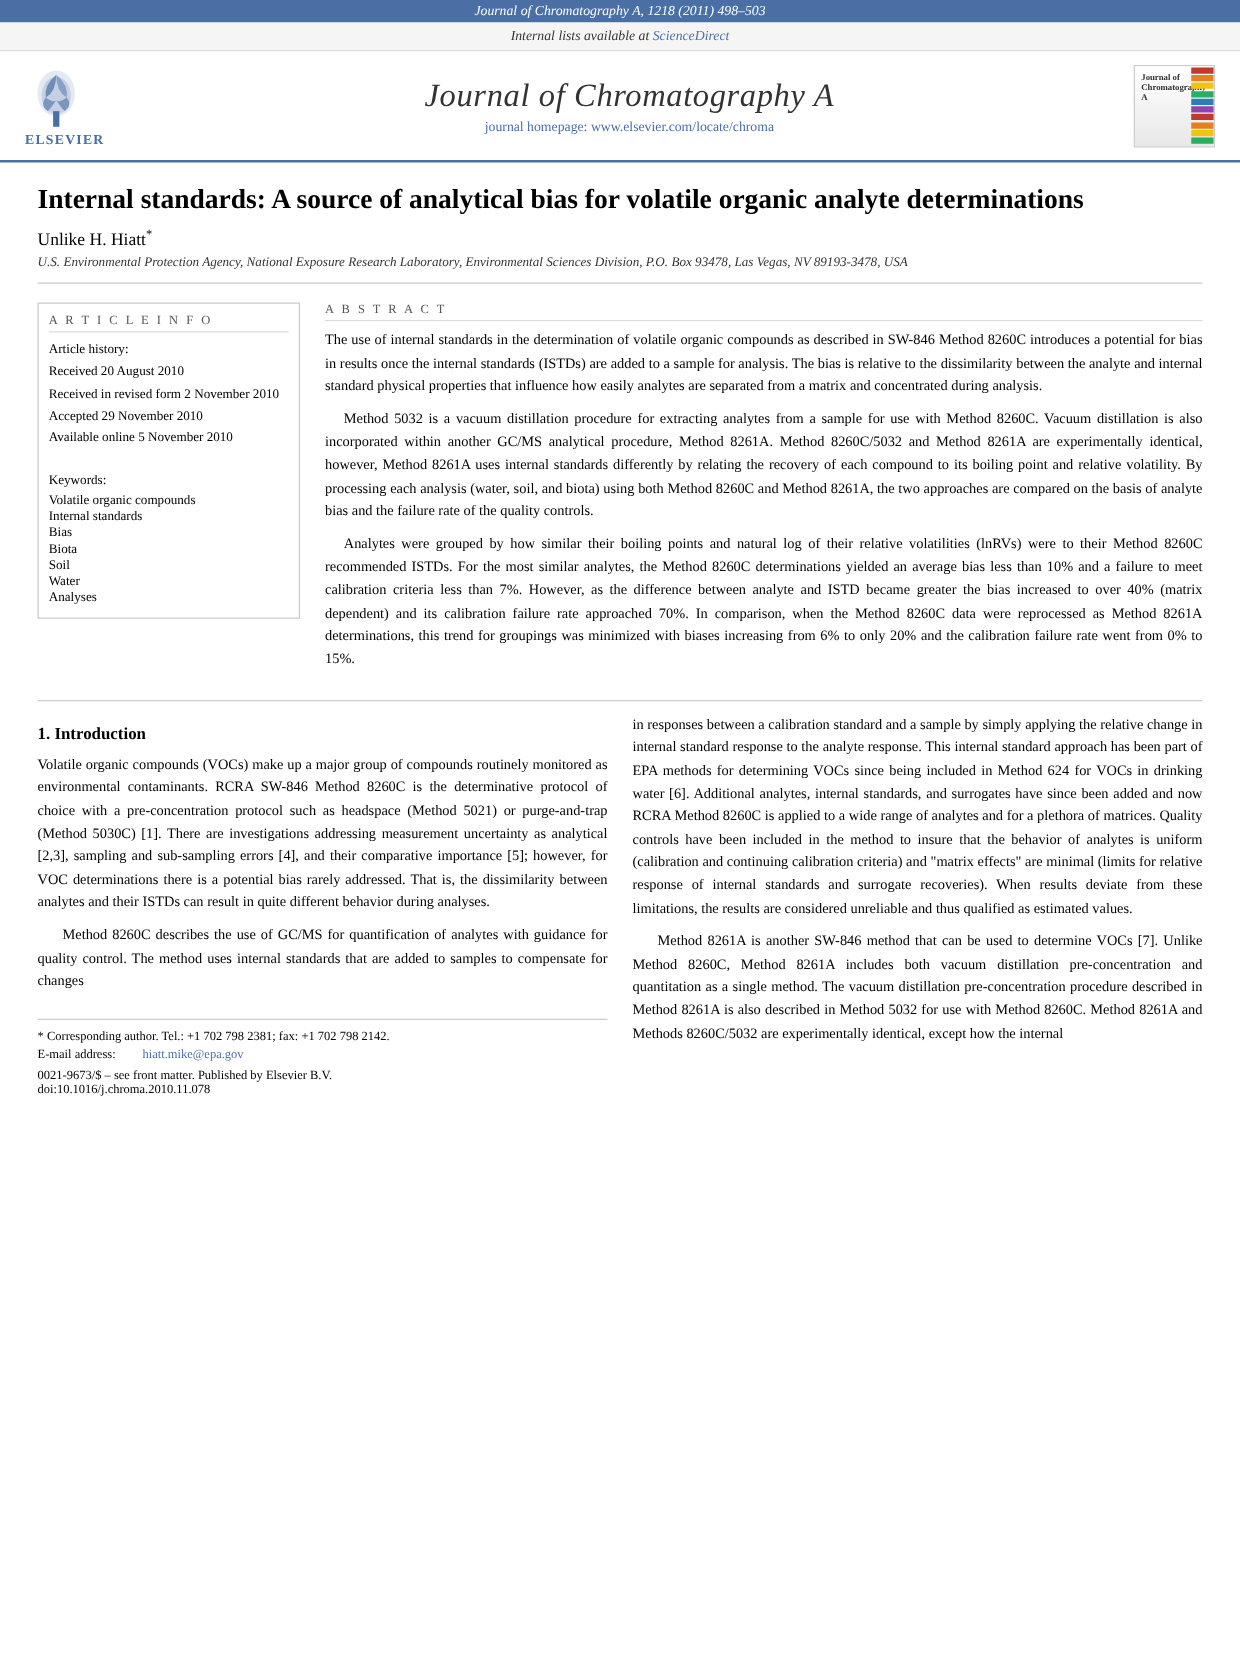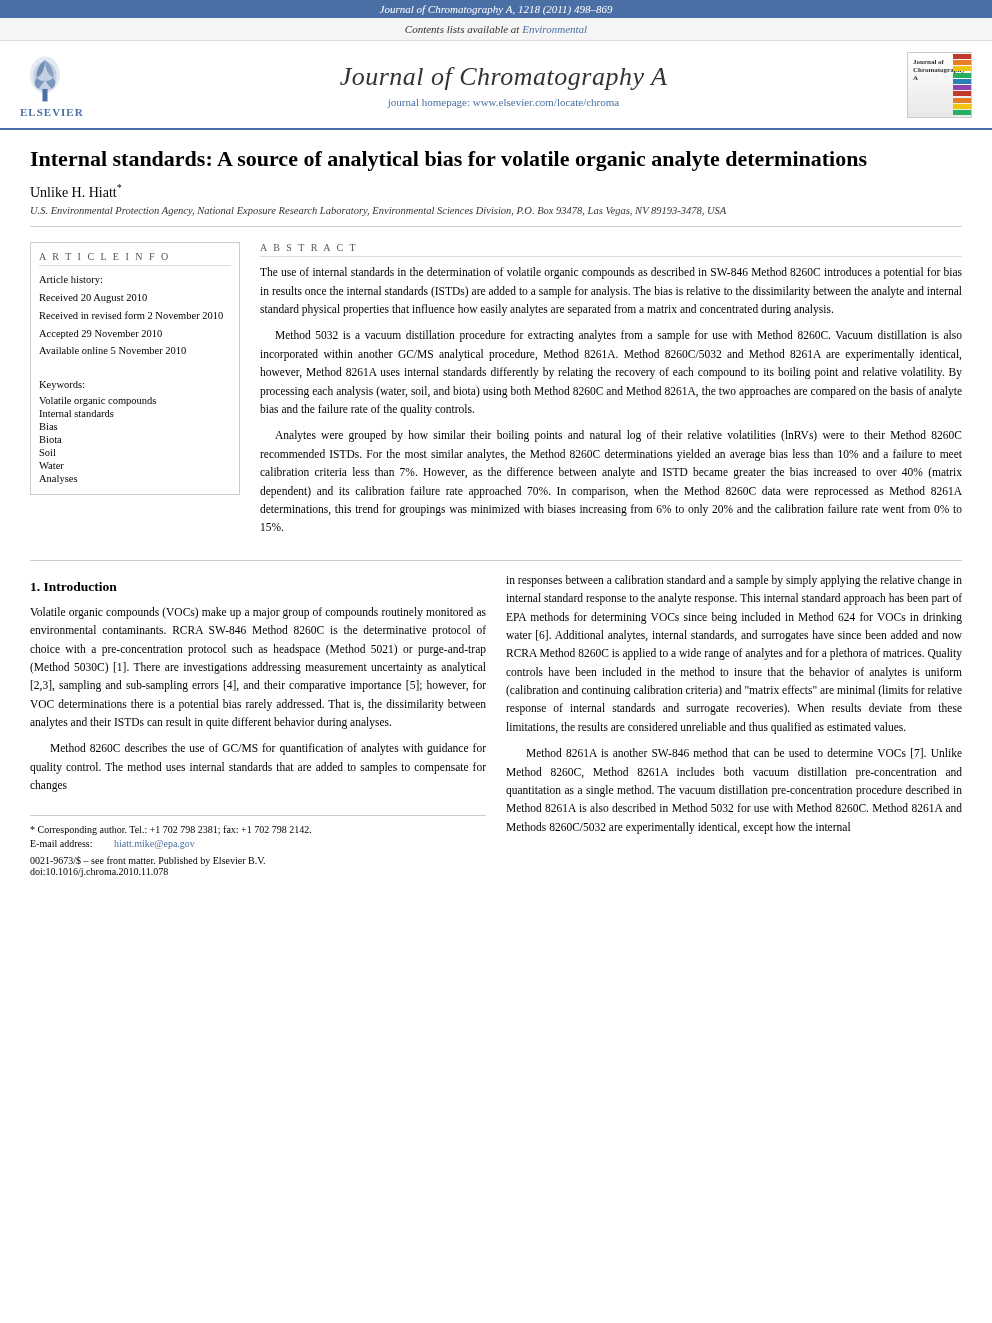--- a/index.html
+++ b/index.html
@@ -271,25 +271,25 @@
       padding: 5px;
       font-size: 11px;
       font-style: italic;
       color: #333;
     }
   </style>
 </head>
 <body>
 
 <div class="top-bar">
-  <span>Journal of Chromatography A, 1218 (2011) 498–869</span>
+  <span>Journal of Chromatography A, 1218 (2011) 498–503</span>
 </div>
 
 <div class="header-top-strip">
-  <span>Contents lists available at </span><a class="sciencedirect-link">Environmental</a>
+  <span>Internal lists available at </span><a class="sciencedirect-link">ScienceDirect</a>
 </div>
 
 <div class="journal-header">
 
   <div class="elsevier-logo">
     <svg class="elsevier-tree" viewBox="0 0 60 65">
 
       <rect x="27" y="45" width="6" height="15" fill="#4a6fa5"></rect>
 
       <ellipse cx="30" cy="28" rx="18" ry="22" fill="#4a6fa5" opacity="0.15"></ellipse>

